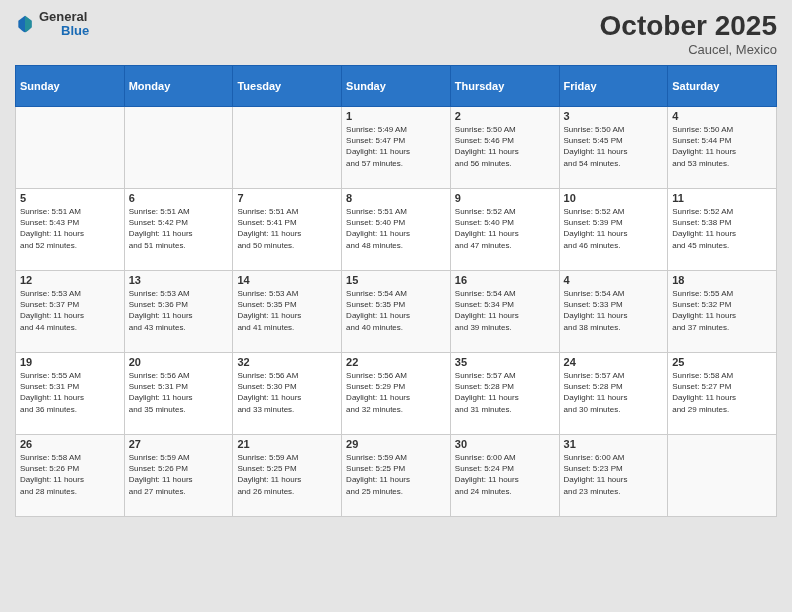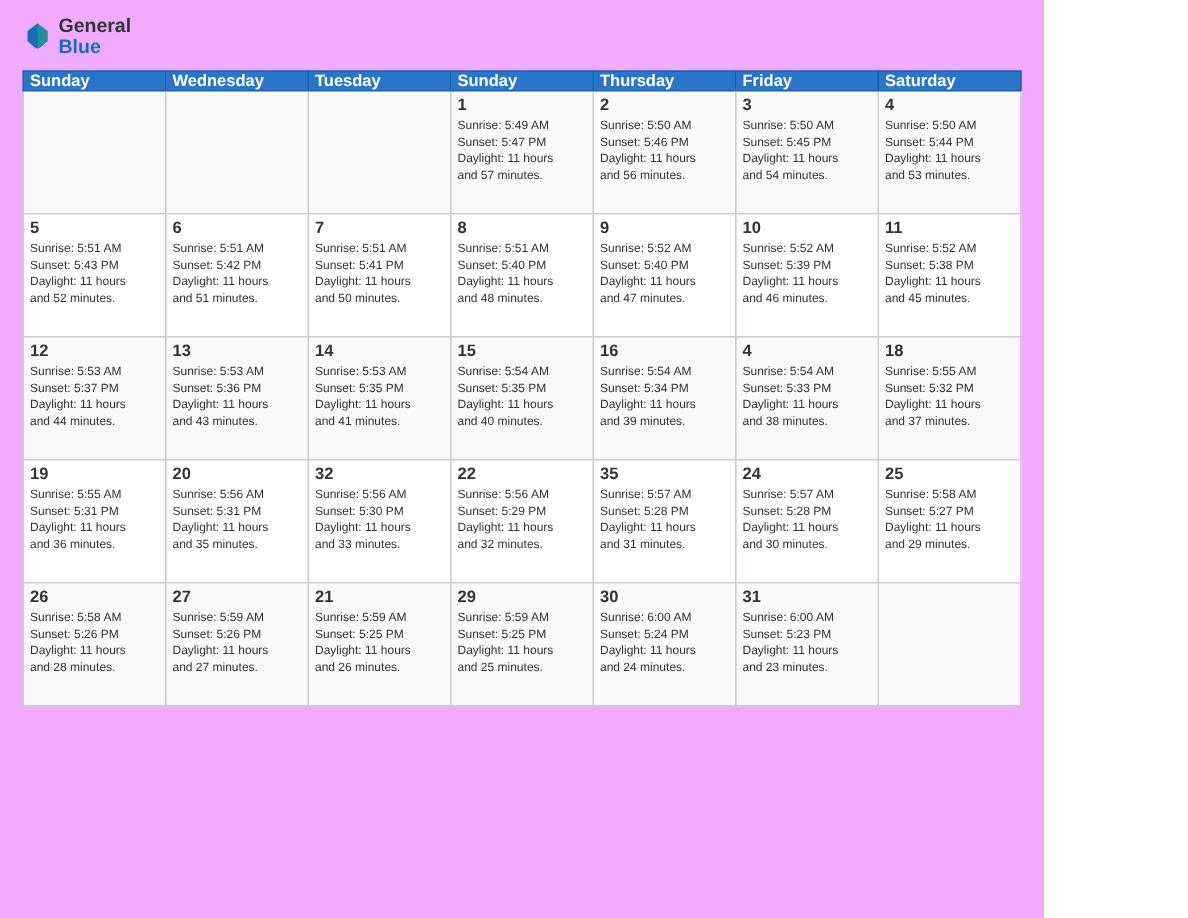--- a/index.html
+++ b/index.html
@@ -4,23 +4,23 @@
   <style>
     * { margin: 0; padding: 0; box-sizing: border-box; }
     body {
       width: 792px;
       height: 612px;
       font-family: Arial, sans-serif;
       background: #fff;
       overflow: hidden;
     }
     .page {
-      width: 696px;
+      width: 792px;
       height: 612px;
-      background: #f0abfc;
+      background: #e5e5e5;
       padding: 10px 15px;
     }
     .header {
       display: flex;
       justify-content: space-between;
       align-items: flex-start;
       margin-bottom: 8px;
     }
     .logo {
       display: flex;
@@ -28,21 +28,21 @@
       gap: 4px;
     }
     .logo-text {
       display: flex;
       flex-direction: column;
       font-size: 13px;
       font-weight: bold;
       line-height: 1.1;
     }
     .logo-general { color: #333; }
-    .logo-blue { color: #1a6bb5; }
+    .logo-blue { color: #1a6bb5; margin-left: 22px; }
     .logo-icon {
       width: 20px;
       height: 20px;
     }
     .title-block {
       text-align: right;
     }
     .month-title {
       font-size: 28px;
       font-weight: bold;
@@ -55,21 +55,21 @@
     .calendar {
       width: 100%;
       border-collapse: collapse;
       border: 1px solid #ccc;
     }
     .calendar th {
       background-color: #2a75c7;
       color: #fff;
       font-size: 11px;
       font-weight: bold;
-      padding: 0 4px;
+      padding: 14px 4px;
       text-align: left;
       border: 1px solid #1a5fb0;
     }
     .calendar td {
       border: 1px solid #ccc;
       vertical-align: top;
       padding: 3px 4px;
       font-size: 8.5px;
       color: #333;
       width: calc(100% / 7);
@@ -108,27 +108,31 @@
     <div class="logo">
       <svg class="logo-icon" viewBox="0 0 24 24">
         <path d="M12 2 L20 8 L20 16 Q14 22 12 22 Q10 22 4 16 L4 8 Z" fill="#1a6bb5"></path>
         <path d="M12 2 L20 8 L20 16 Q16 20 12 22" fill="#2a9d8f" opacity="0.7"></path>
       </svg>
       <div class="logo-text">
         <span class="logo-general">General</span>
         <span class="logo-blue">Blue</span>
       </div>
     </div>
+    <div class="title-block">
+      <div class="month-title">October 2025</div>
+      <div class="location">Caucel, Mexico</div>
+    </div>
   </div>
 
   <table class="calendar">
     <thead>
       <tr>
         <th>Sunday</th>
-        <th>Wednesday</th>
+        <th>Monday</th>
         <th>Tuesday</th>
         <th>Sunday</th>
         <th>Thursday</th>
         <th>Friday</th>
         <th>Saturday</th>
       </tr>
     </thead>
     <tbody id="calendar-body">
     <tr class="week-row">
           <td class="empty"></td>

